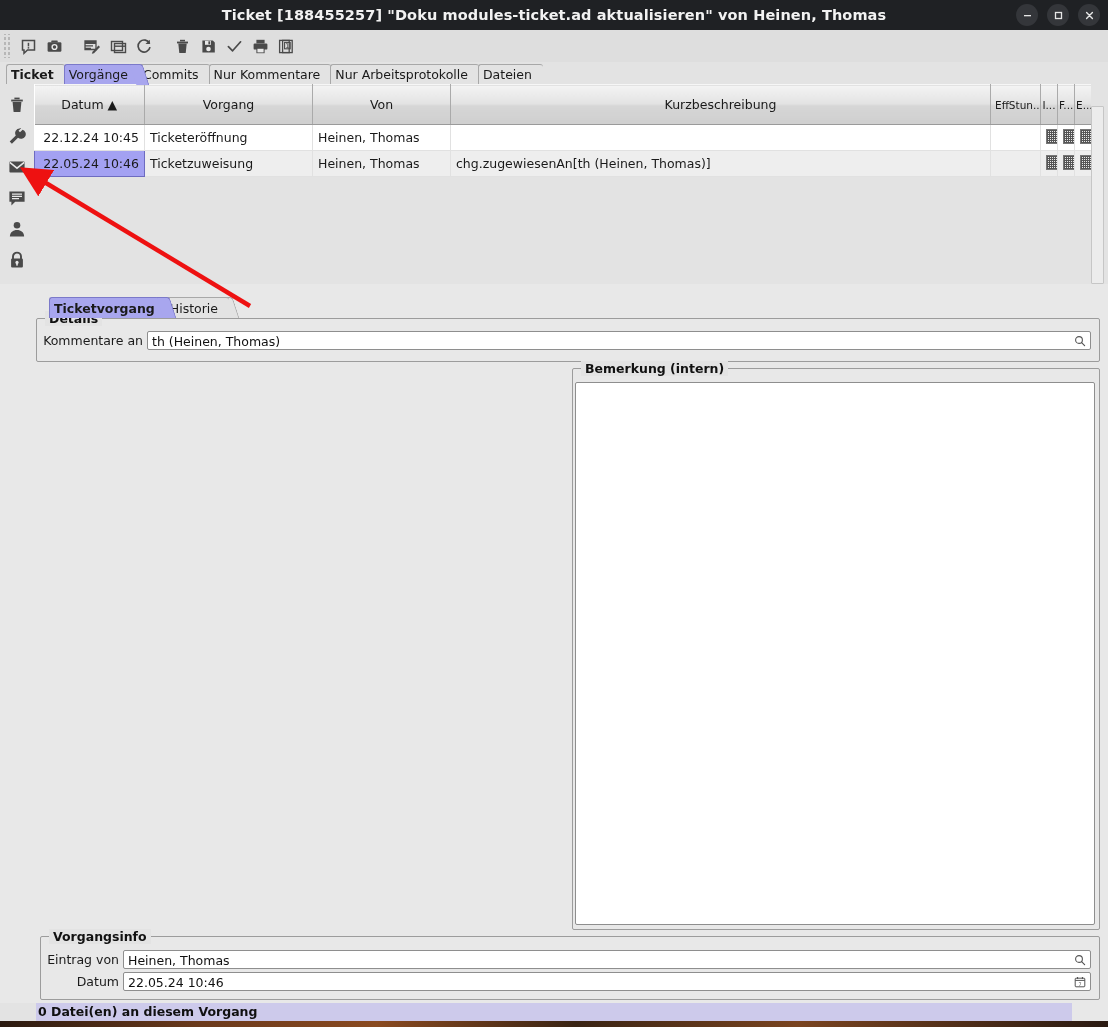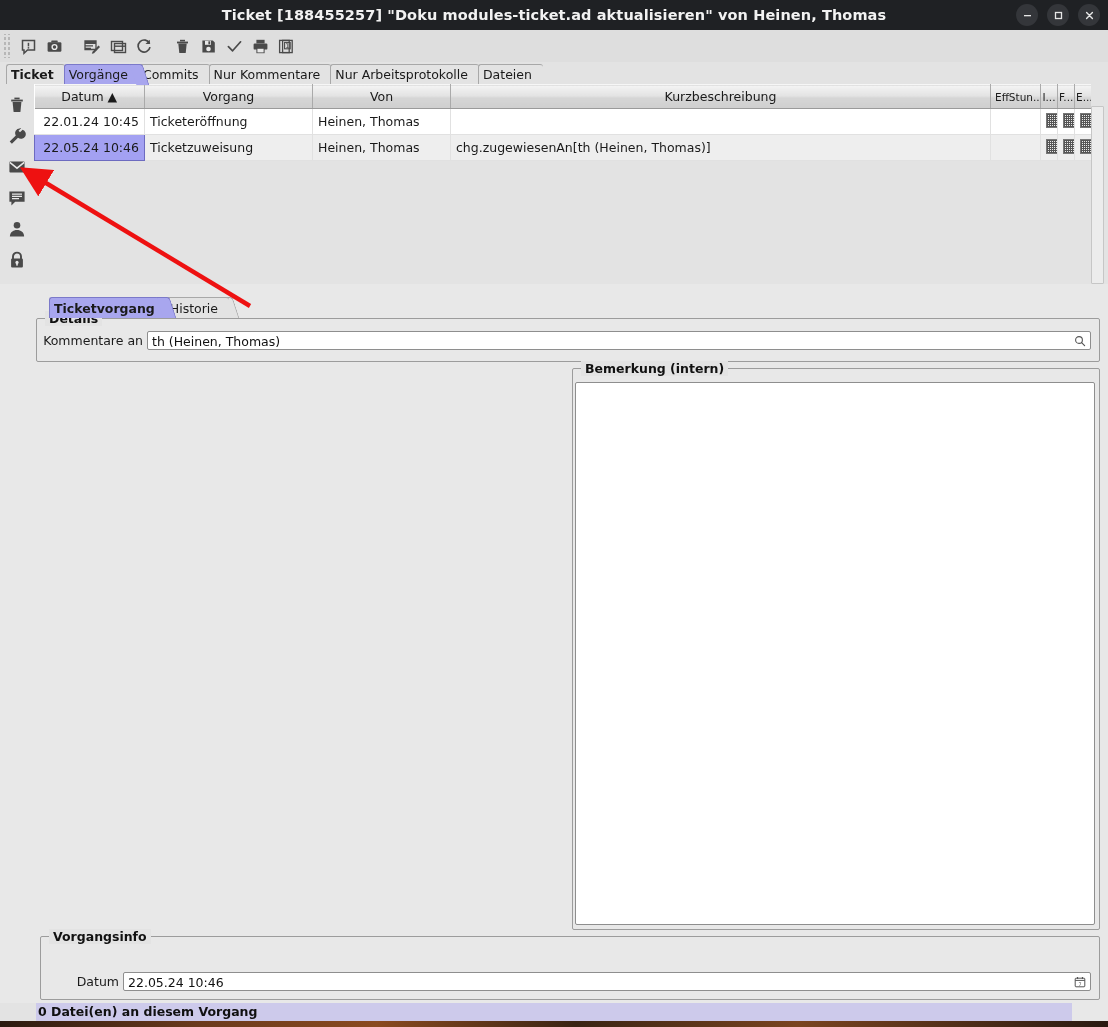--- a/index.html
+++ b/index.html
@@ -75,21 +75,21 @@
   .rail .ricon{width:22px;height:22px;display:flex;align-items:center;justify-content:center;}
 
   
   .gridwrap{
     position:absolute;left:34px;top:84px;width:1074px;height:200px;
     background:#e3e3e3;box-sizing:border-box;
   }
   table.grid{border-collapse:collapse;table-layout:fixed;width:1056px;
     font-size:12.5px;background:#fff;}
   table.grid th{
-    height:21px;padding:4px 4px;box-sizing:border-box;
+    height:21px;padding:12px 4px;box-sizing:border-box;
     background:linear-gradient(#f4f4f4 0%,#e2e2e2 48%,#d6d6d6 52%,#cfcfcf 100%);
     border-right:1px solid #aaa;border-bottom:1px solid #9a9a9a;border-top:1px solid #f6f6f6;
     font-weight:normal;color:#1a1a1a;text-align:center;overflow:hidden;white-space:nowrap;
   }
   table.grid td{
     height:26px;padding:0 5px;box-sizing:border-box;
     border-right:1px solid #e1e1e1;border-bottom:1px solid #e1e1e1;
     white-space:nowrap;overflow:hidden;vertical-align:middle;
   }
   tr.row-odd td{background:#ffffff;}
@@ -339,21 +339,21 @@
           <th>Von</th>
           <th>Kurzbeschreibung</th>
           <th style="font-size:10.5px">EffStun...</th>
           <th style="font-size:10.5px;padding:0 1px">I...</th>
           <th style="font-size:10.5px;padding:0 1px">F...</th>
           <th style="font-size:10.5px;padding:0 1px;border-right:none">E...</th>
         </tr>
       </thead>
       <tbody>
         <tr class="row-odd">
-          <td class="cell-date">22.01.24 10:45</td>
+          <td class="cell-date">22.12.24 10:45</td>
           <td>Ticketeröffnung</td>
           <td>Heinen, Thomas</td>
           <td></td>
           <td></td>
           <td class="cell-flag"><span class="chk"></span></td>
           <td class="cell-flag"><span class="chk"></span></td>
           <td class="cell-flag" style="border-right:none"><span class="chk"></span></td>
         </tr>
         <tr class="row-even">
           <td class="cell-date sel">22.05.24 10:46</td>
@@ -392,20 +392,32 @@
   </div>
 
 
   <div class="group" style="left:572px;top:368px;width:526px;height:560px;">
     <div class="legend">Bemerkung (intern)</div>
     <div class="textarea" style="position:absolute;left:2px;top:13px;width:520px;height:543px;"></div>
   </div>
 
   <div class="group" style="left:40px;top:936px;width:1058px;height:62px;">
     <div class="legend">Vorgangsinfo</div>
+    <div class="field-row" style="position:absolute;left:6px;top:13px;width:1044px;">
+      <div class="field-label" style="width:72px">Eintrag von</div>
+      <div class="input" style="margin-left:4px;">
+        <span>Heinen, Thomas</span>
+        <span class="endicon">
+          <svg width="12" height="12" viewBox="0 0 12 12">
+              <circle cx="5" cy="5" r="3.4" fill="none" stroke="#555" stroke-width="1.1"></circle>
+              <path d="M7.6 7.6 L10.6 10.6" stroke="#555" stroke-width="1.2" stroke-linecap="round"></path>
+            </svg>
+        </span>
+      </div>
+    </div>
     <div class="field-row" style="position:absolute;left:6px;top:35px;width:1044px;">
       <div class="field-label" style="width:72px">Datum</div>
       <div class="input" style="margin-left:4px;">
         <span>22.05.24 10:46</span>
         <span class="endicon">
           <svg width="12" height="12" viewBox="0 0 12 12">
             <rect x="1.2" y="2.2" width="9.6" height="8.6" rx="0.8" fill="none" stroke="#555" stroke-width="1"></rect>
             <path d="M1.2 4.4h9.6" stroke="#555" stroke-width="1"></path>
             <rect x="3" y="1" width="1.1" height="2" fill="#555"></rect>
               <rect x="7.9" y="1" width="1.1" height="2" fill="#555"></rect>

